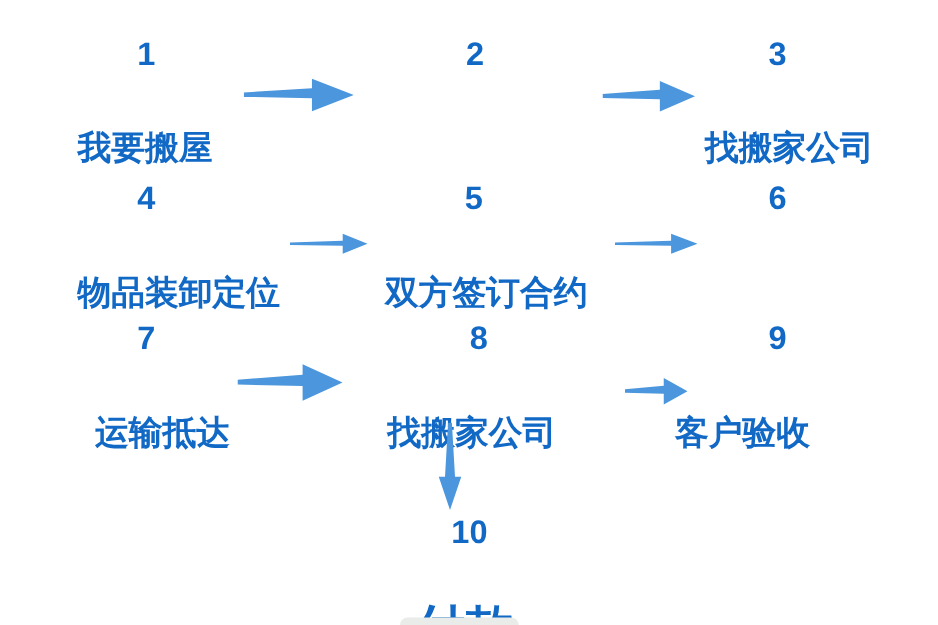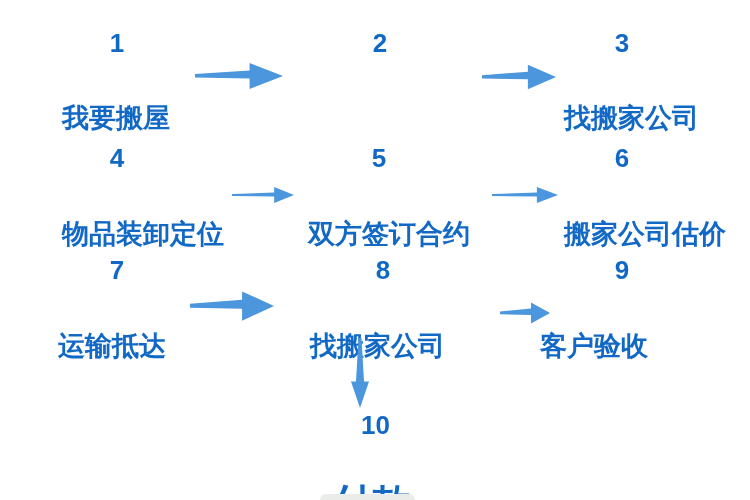--- a/index.html
+++ b/index.html
@@ -96,24 +96,23 @@
   <div class="num" style="left:379px; top:143px;">5</div>
   <div class="label" style="left:308px; top:174px;">双方签订合约</div>
 
   <div class="arrow" style="left:492px; top:183px; width:66px; height:24px;">
     <svg viewBox="0 0 100 24" preserveAspectRatio="none" aria-hidden="true">
       <polygon points="0,11 68,9.5 68,4 100,12 68,20 68,13.5 0,13" fill="currentColor"></polygon>
     </svg>
   </div>
 
   <div class="num" style="left:622px; top:143px;">6</div>
-  <div class="label" style="left:564px; top:174px;">搬家公司估价</div>
 
   <div class="num" style="left:117px; top:255px;">7</div>
-  <div class="label" style="left:58px;  top:286px;">运输抵达</div>
+  <div class="label" style="left:76px;  top:286px;">运输抵达</div>
 
   <div class="arrow" style="left:190px; top:288px; width:84px; height:36px;">
     <svg viewBox="0 0 100 32" preserveAspectRatio="none" aria-hidden="true">
       <polygon points="0,14 62,10.5 62,3 100,16 62,29 62,18.5 0,17.5" fill="currentColor"></polygon>
     </svg>
   </div>
 
   <div class="num" style="left:383px; top:255px;">8</div>
   <div class="label" style="left:310px; top:286px;">找搬家公司</div>
 

